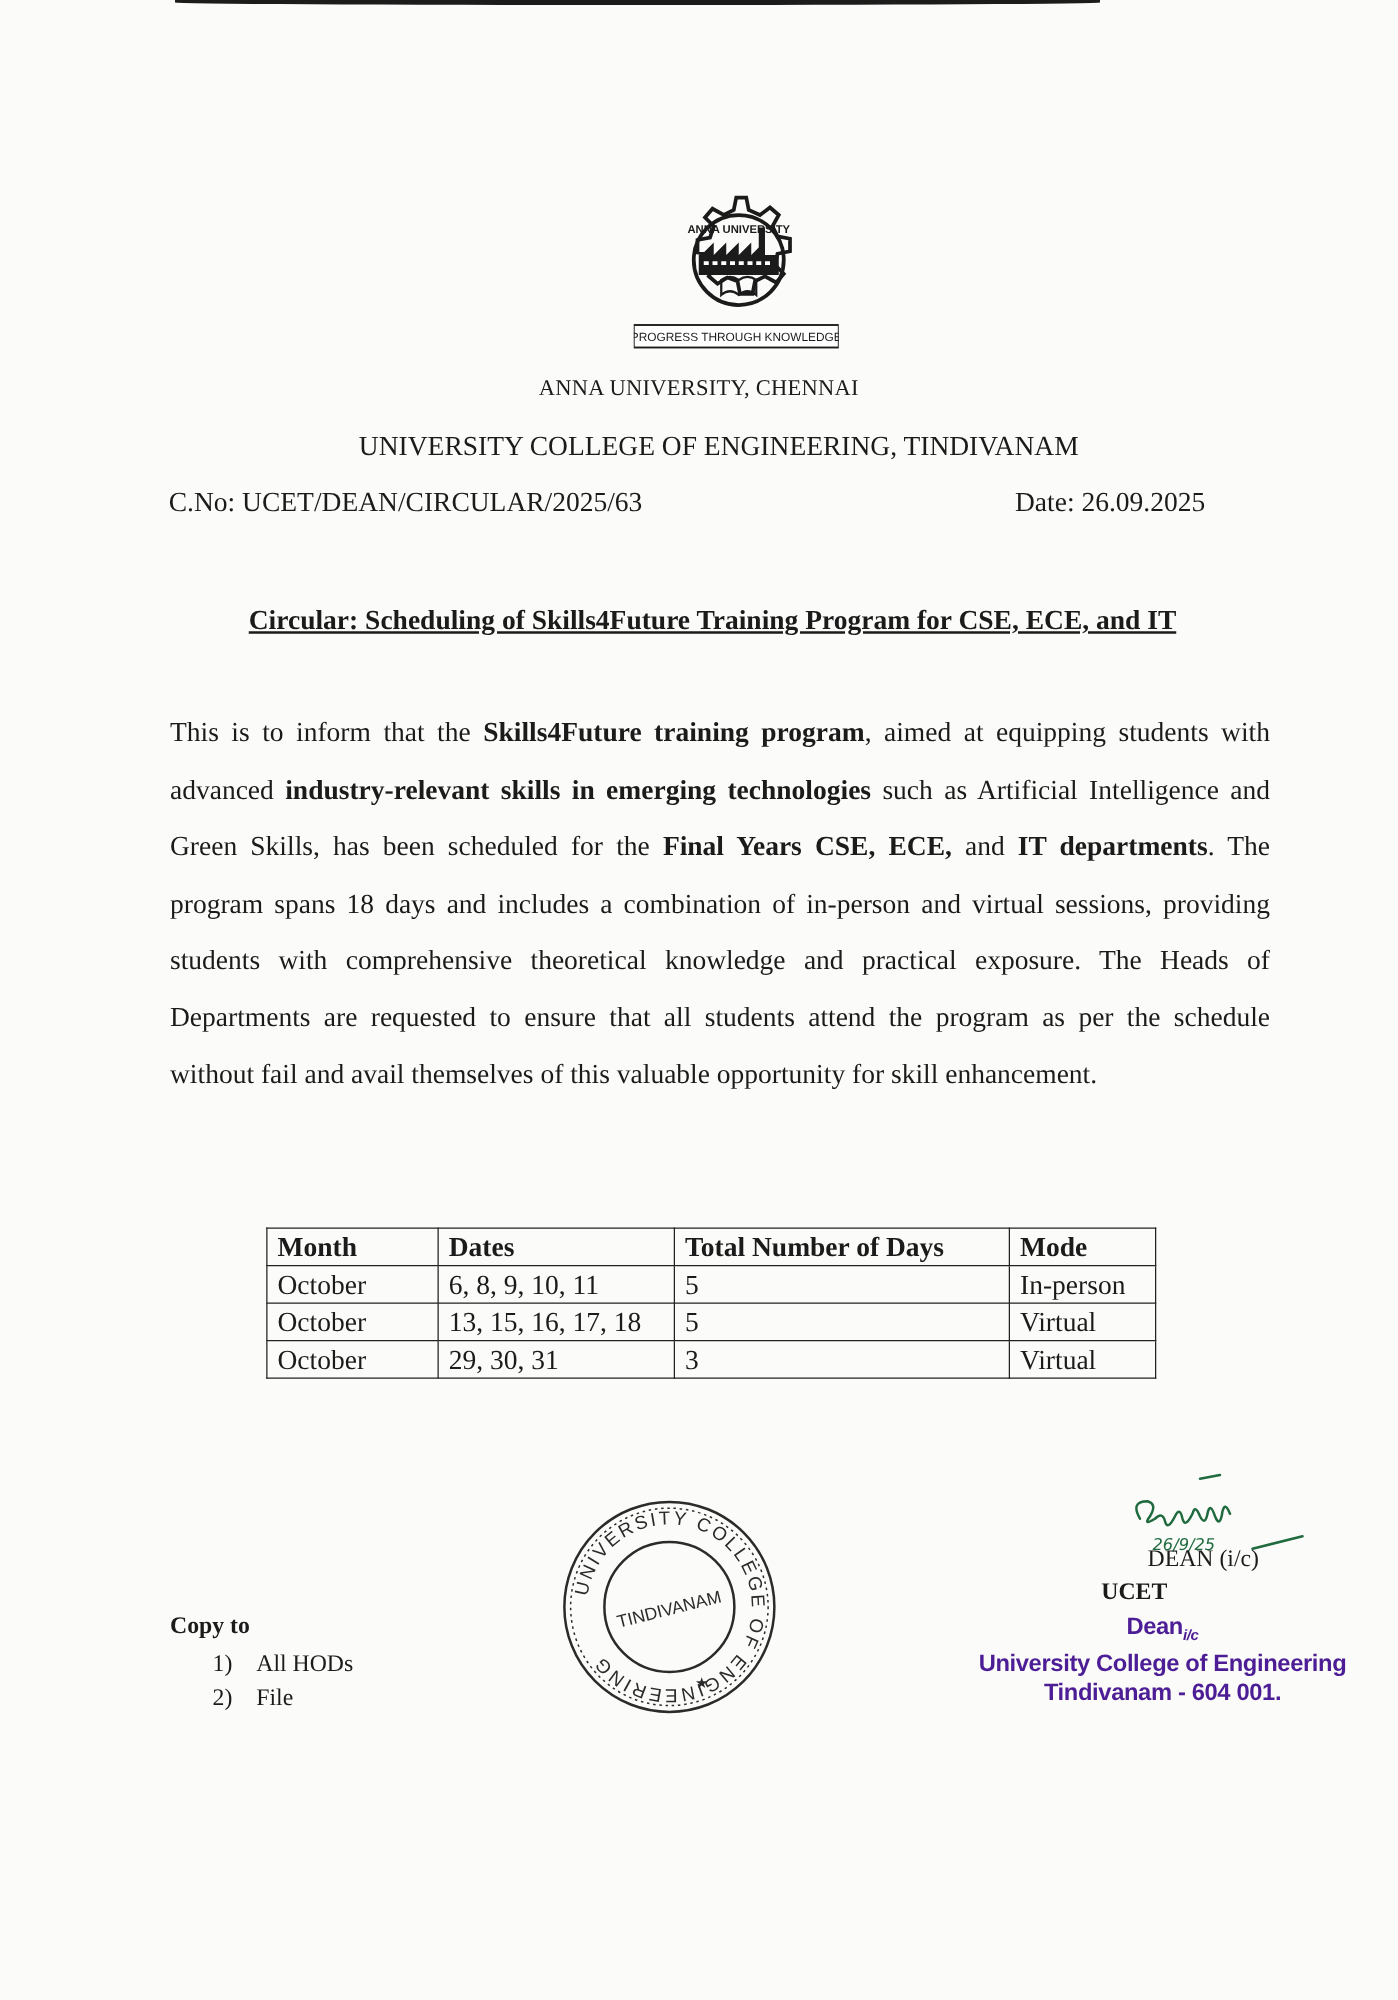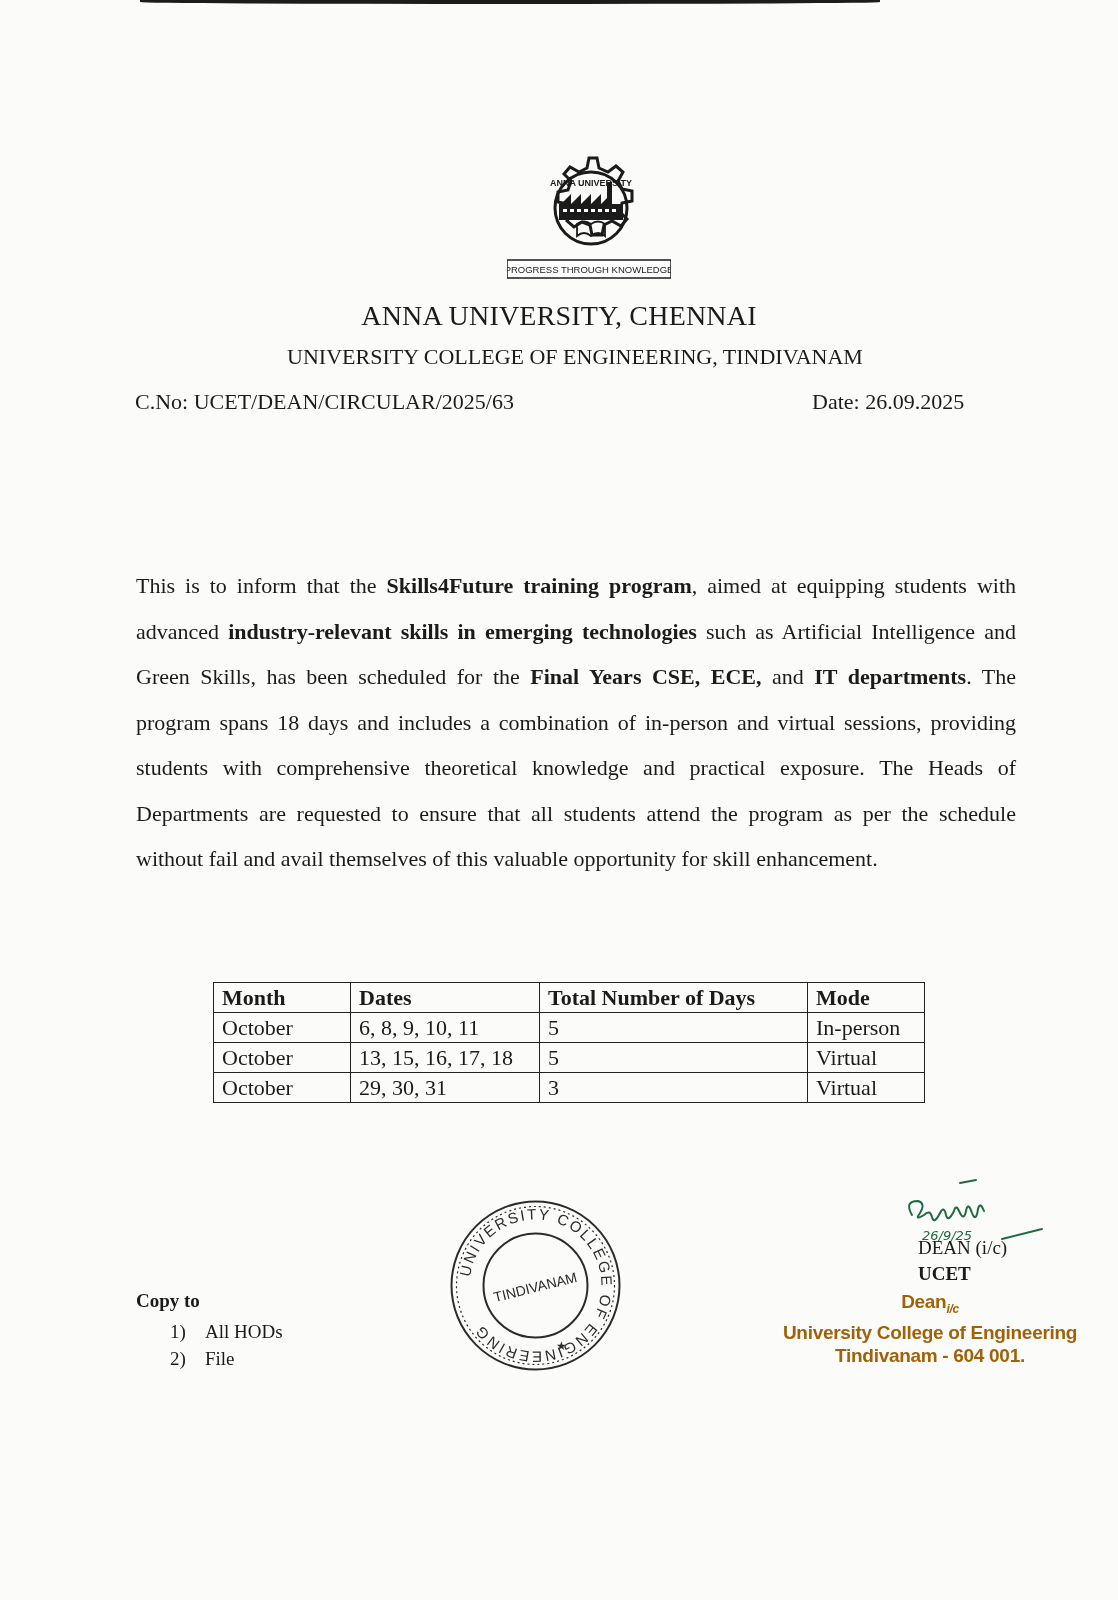--- a/index.html
+++ b/index.html
@@ -9,21 +9,21 @@
     font-family: "Liberation Serif", "DejaVu Serif", serif;
     color: #1b1b1b;
   }
   .topline {
     position: absolute; left: 140px; top: 0; width: 740px; height: 4px;
     background: #1c1c1c; border-radius: 0 0 50% 50%;
   }
   .logo { position: absolute; left: 507px; top: 146px; width: 164px; height: 136px; }
   .h1 {
     position: absolute; left: 0; width: 1118px; text-align: center;
-    font-size: 28px; letter-spacing: 0.2px; top: 300px;
+    font-size: 18px; letter-spacing: 0.2px; top: 300px;
   }
   .h2 {
     position: absolute; left: 0; width: 1150px; text-align: center;
     font-size: 22px; top: 344px;
   }
   .cno { position: absolute; left: 135px; top: 389px; font-size: 22px; }
   .date { position: absolute; left: 812px; top: 389px; font-size: 22px; }
   .subject {
     position: absolute; left: 120px; width: 900px; text-align: center;
     font-size: 22px; font-weight: bold; text-decoration: underline;
@@ -46,25 +46,25 @@
   .col-month { width: 120px; }
   .col-dates { width: 172px; }
   .col-days { width: 251px; margin-top: 22px; }
   .col-mode { width: 100px; }
   .copy-to { position: absolute; left: 136px; top: 1290px; font-size: 19px; font-weight: bold; }
   .copy-list { position: absolute; left: 170px; top: 1318px; font-size: 19px; line-height: 27px; }
   .copy-list .num { display: inline-block; width: 35px; }
   .seal { position: absolute; left: 448px; top: 1198px; width: 175px; height: 175px; }
   .signature { position: absolute; left: 902px; top: 1175px; width: 170px; height: 80px; }
   .dean-ic { position: absolute; left: 918px; top: 1237px; font-size: 19px; font-weight: normal; }
-  .ucet { position: absolute; left: 918px; top: 1263px; font-size: 19px; font-weight: bold; }
+  .ucet { position: absolute; left: 881px; top: 1263px; font-size: 19px; font-weight: bold; }
   .stamp {
     position: absolute; left: 770px; top: 1290px; width: 320px; text-align: center;
     font-family: "Liberation Sans", "DejaVu Sans", sans-serif;
-    color: #a16207; font-weight: bold; font-size: 19px; line-height: 23px;
+    color: #4c1d95; font-weight: bold; font-size: 19px; line-height: 23px;
     letter-spacing: -0.3px;
   }
   .stamp sub { font-size: 12px; font-style: italic; }
 </style>
 </head>
 <body>
 
 <div class="topline"></div>
 
 <svg class="logo" viewBox="0 0 164 136">
@@ -90,20 +90,21 @@
   <rect x="0" y="114" width="164" height="18" fill="#fff" stroke="#1b1b1b" stroke-width="1.5"></rect>
   <text x="82" y="127" text-anchor="middle" font-family="Liberation Sans, sans-serif" font-size="9.5" fill="#1b1b1b">PROGRESS THROUGH KNOWLEDGE</text>
 </svg>
 
 <div class="h1">ANNA UNIVERSITY, CHENNAI</div>
 <div class="h2">UNIVERSITY COLLEGE OF ENGINEERING, TINDIVANAM</div>
 <div class="cno">C.No: UCET/DEAN/CIRCULAR/2025/63</div>
 <div class="date">Date: 26.09.2025</div>
 
 <div class="subject">
+  <div>Circular: Scheduling of Skills4Future Training Program for CSE, ECE, and IT</div>
 </div>
 
 <div class="body-text" id="body-text"><span>This is to inform that the </span><b>Skills4Future training program</b><span>, aimed at equipping students with advanced </span><b>industry-relevant skills in emerging technologies</b><span> such as Artificial Intelligence and Green Skills, has been scheduled for the </span><b>Final Years CSE, ECE,</b><span> and </span><b>IT departments</b><span>. The program spans 18 days and includes a combination of in-person and virtual sessions, providing students with comprehensive theoretical knowledge and practical exposure. The Heads of Departments are requested to ensure that all students attend the program as per the schedule without fail and avail themselves of this valuable opportunity for skill enhancement.</span></div>
 
 <table class="sched">
   <thead>
     <tr>
       <th class="col-month">Month</th>
       <th class="col-dates">Dates</th>
       <th class="col-days">Total Number of Days</th>

